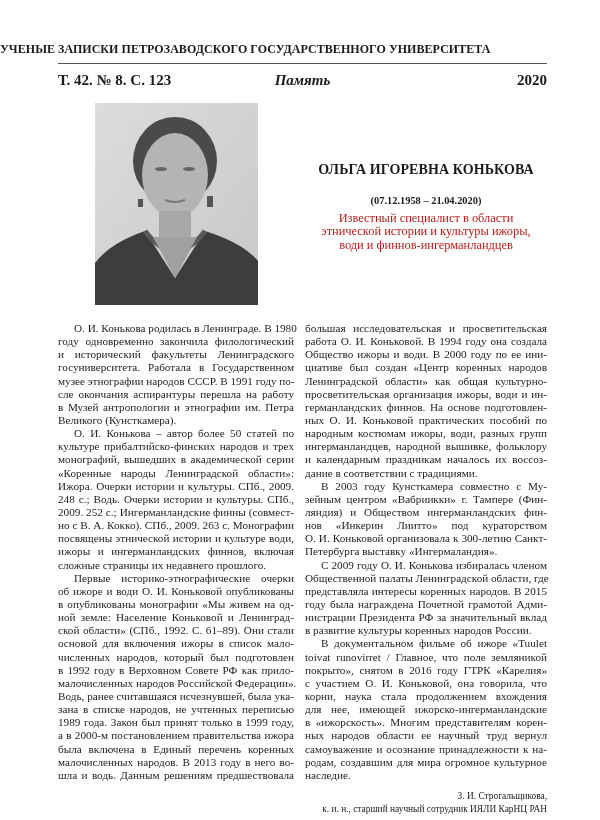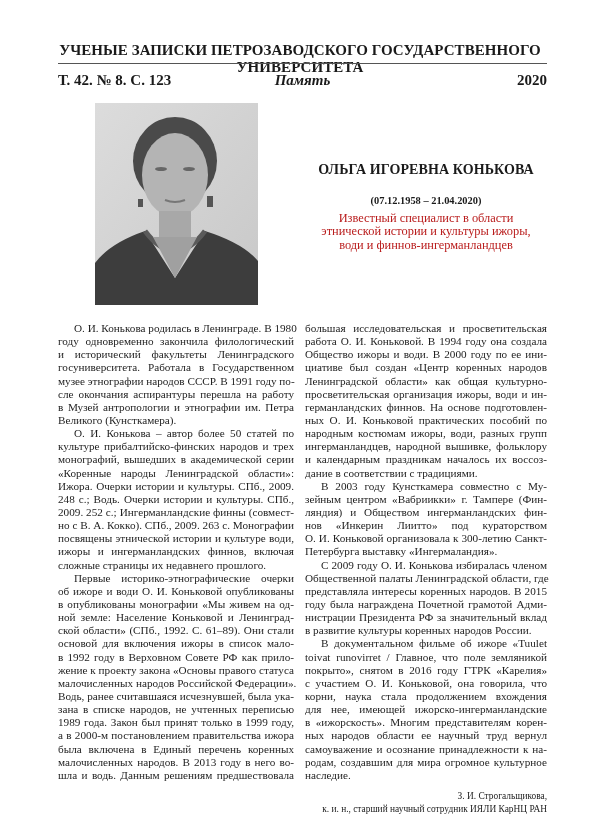--- a/index.html
+++ b/index.html
@@ -1,22 +1,22 @@
 <!DOCTYPE html>
 <html><head>
 <meta charset="utf-8">
 <style>
   html, body { margin: 0; padding: 0; }
   body {
     width: 600px; height: 820px; background: #ffffff; position: relative; overflow: hidden;
     font-family: "Liberation Serif", "DejaVu Serif", serif; color: #1a1a1a;
   }
   .journal-title {
-    position: absolute; left: 0; width: 600px; top: 42px; text-align: center;
-    font-weight: bold; font-size: 15px; letter-spacing: 0.05px;
+    position: absolute; left: 0; width: 600px; top: 42px; 
+    font-weight: bold; font-size: 12px; letter-spacing: 0.05px;
   }
   .rule {
     position: absolute; left: 58px; width: 489px; top: 63px; height: 0;
     border-top: 1px solid #555;
   }
   .meta-row {
     position: absolute; left: 58px; width: 489px; top: 72px; height: 14px;
     font-weight: bold; font-size: 15px;
   }
   .meta-row .left { position: absolute; left: 0; top: 0; }
@@ -123,22 +123,22 @@
     <span class="line">но с В. А. Кокко). СПб., 2009. 263 с. Монографии</span>
     <span class="line">посвящены этнической истории и культуре води,</span>
     <span class="line">ижоры и ингерманландских финнов, включая</span>
     <span class="line last">сложные страницы их недавнего прошлого.</span>
     <span class="line indent">Первые историко-этнографические очерки</span>
     <span class="line">об ижоре и води О. И. Коньковой опубликованы</span>
     <span class="line">в опубликованы монографии «Мы живем на од-</span>
     <span class="line">ной земле: Население Коньковой и Ленинград-</span>
     <span class="line">ской области» (СПб., 1992. С. 61–89). Они стали</span>
     <span class="line">основой для включения ижоры в список мало-</span>
+    <span class="line">численных народов, который был подготовлен</span>
     <span class="line">в 1992 году в Верховном Совете РФ как прило-</span>
-    <span class="line">жение к проекту закона «Основы правого статуса</span>
     <span class="line">малочисленных народов Российской Федерации».</span>
     <span class="line">Водь, ранее считавшаяся исчезнувшей, была ука-</span>
     <span class="line">зана в списке народов, не учтенных переписью</span>
     <span class="line">1989 года. Закон был принят только в 1999 году,</span>
     <span class="line">а в 2000-м постановлением правительства ижора</span>
     <span class="line">была включена в Единый перечень коренных</span>
     <span class="line">малочисленных народов. В 2013 году в него во-</span>
     <span class="line">шла и водь. Данным решениям предшествовала</span>
   </div>
 <div class="col right" id="col-right">

